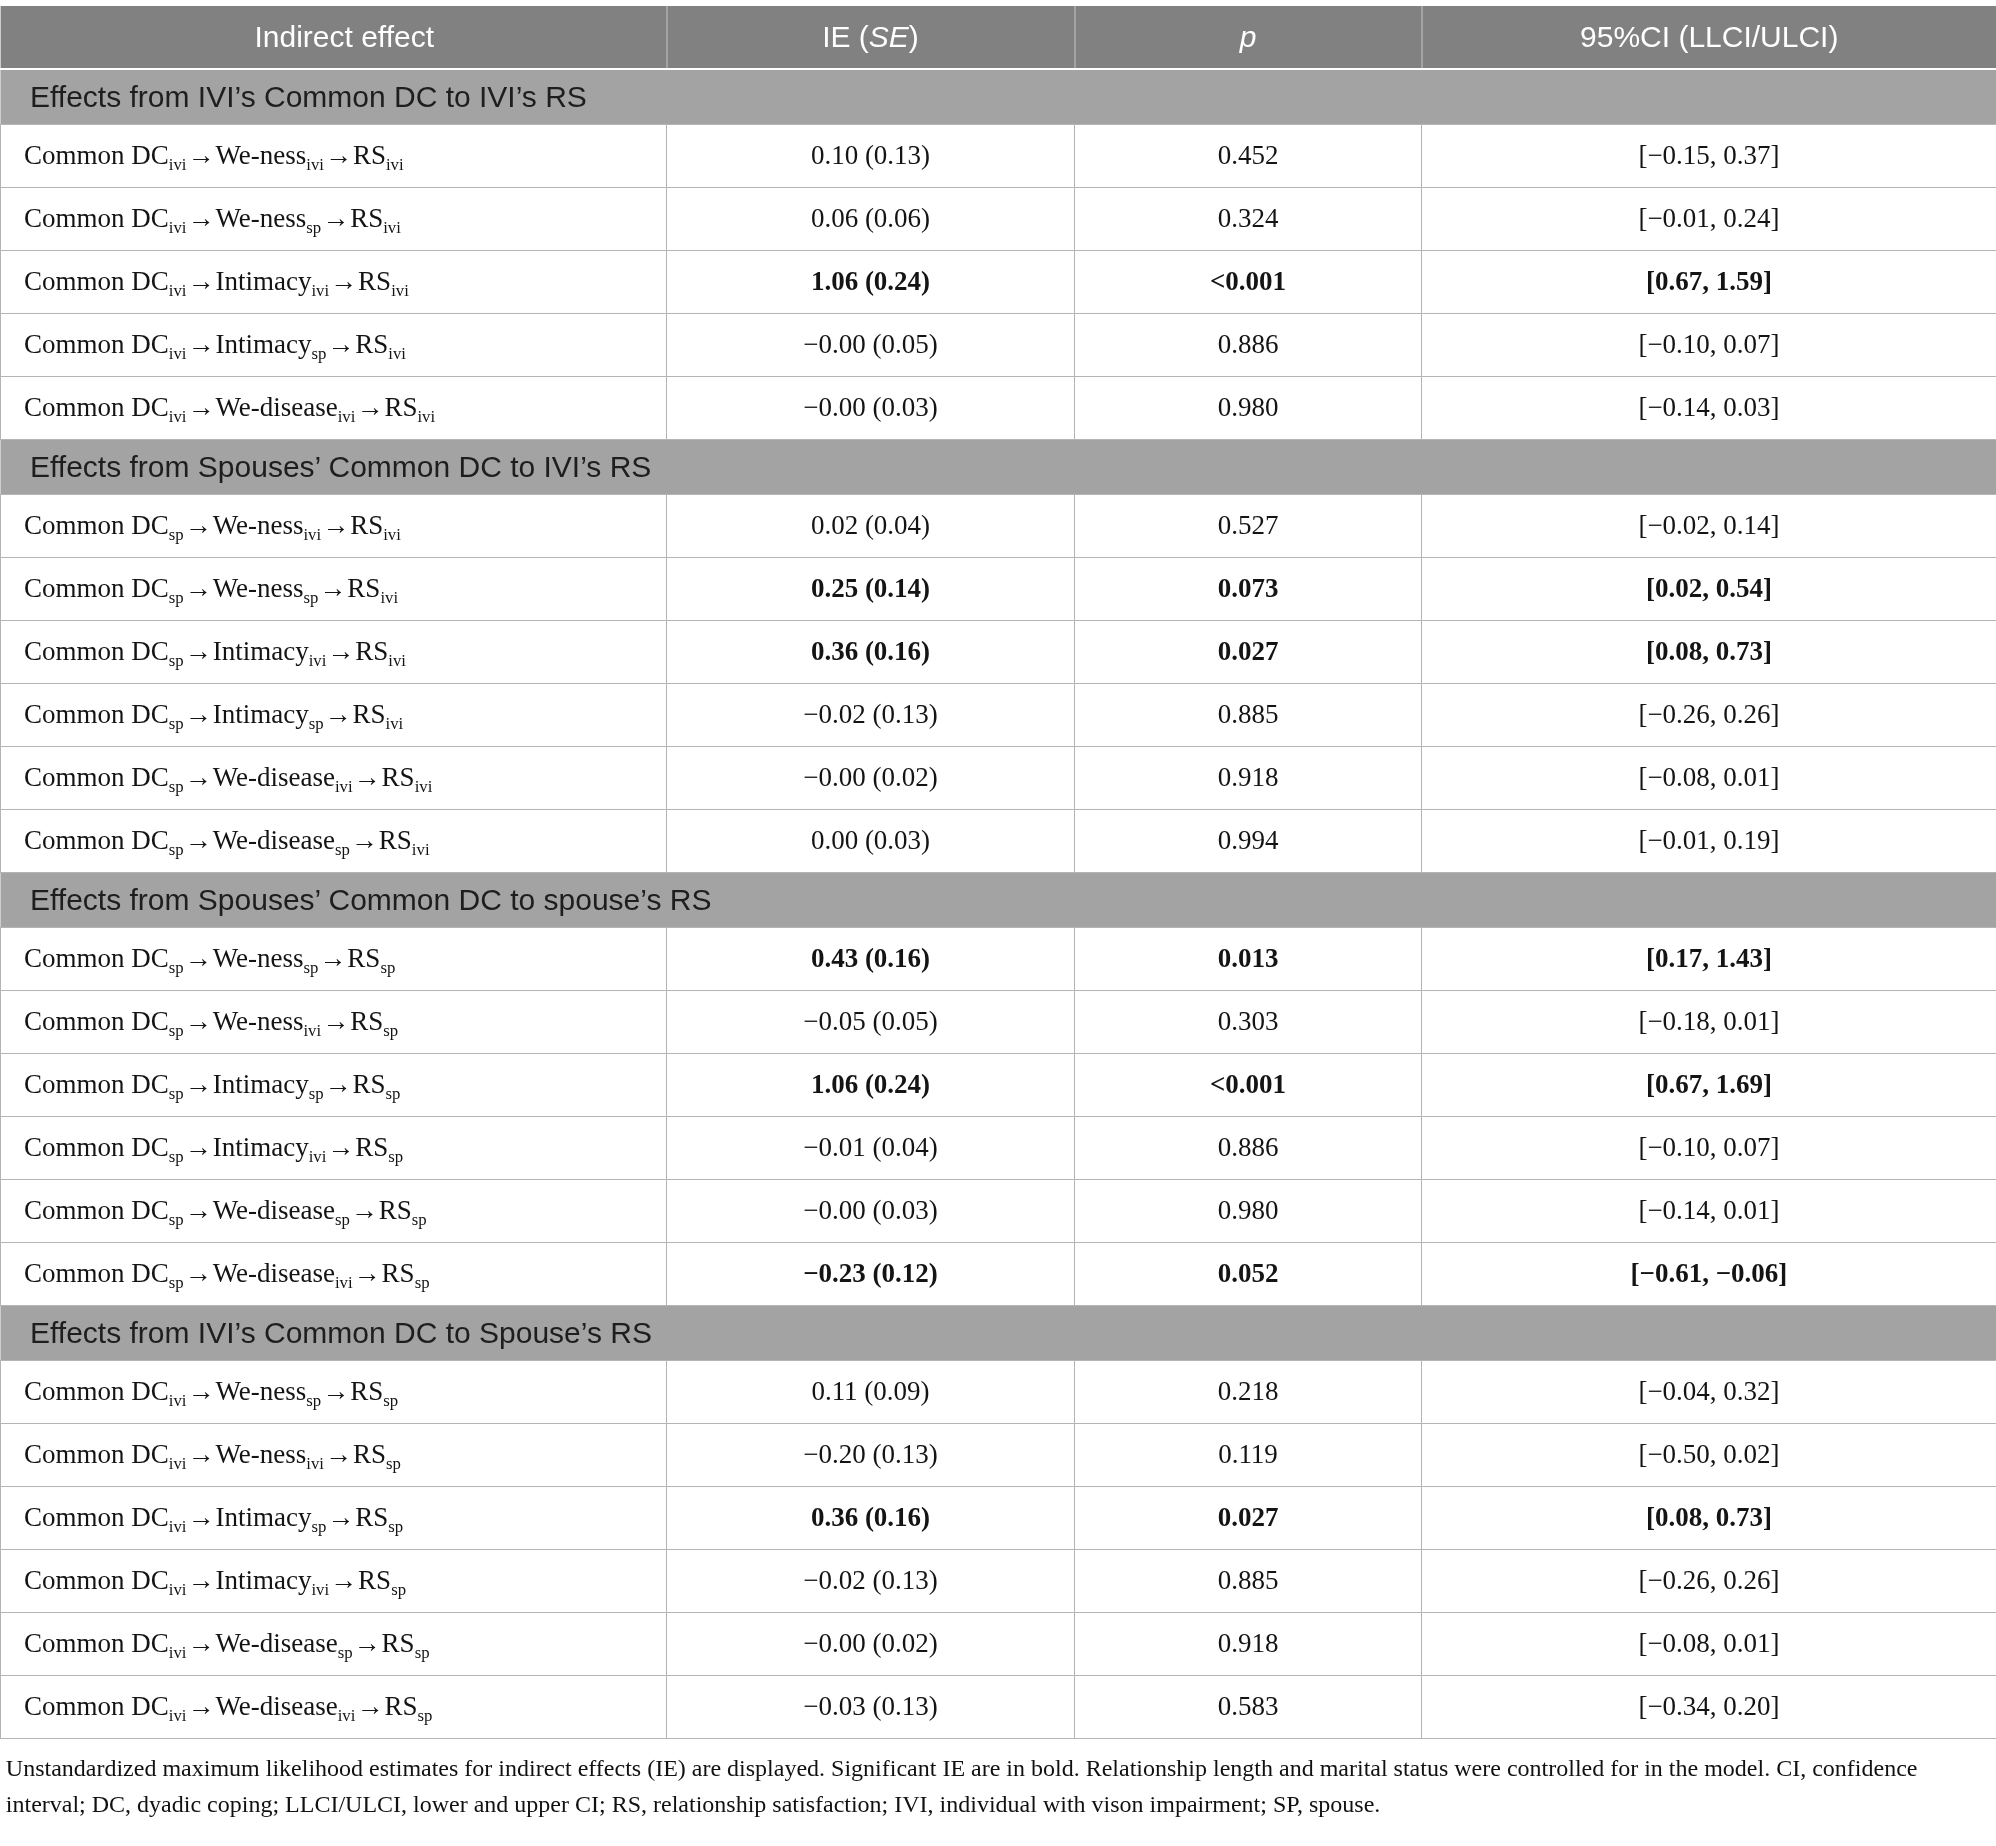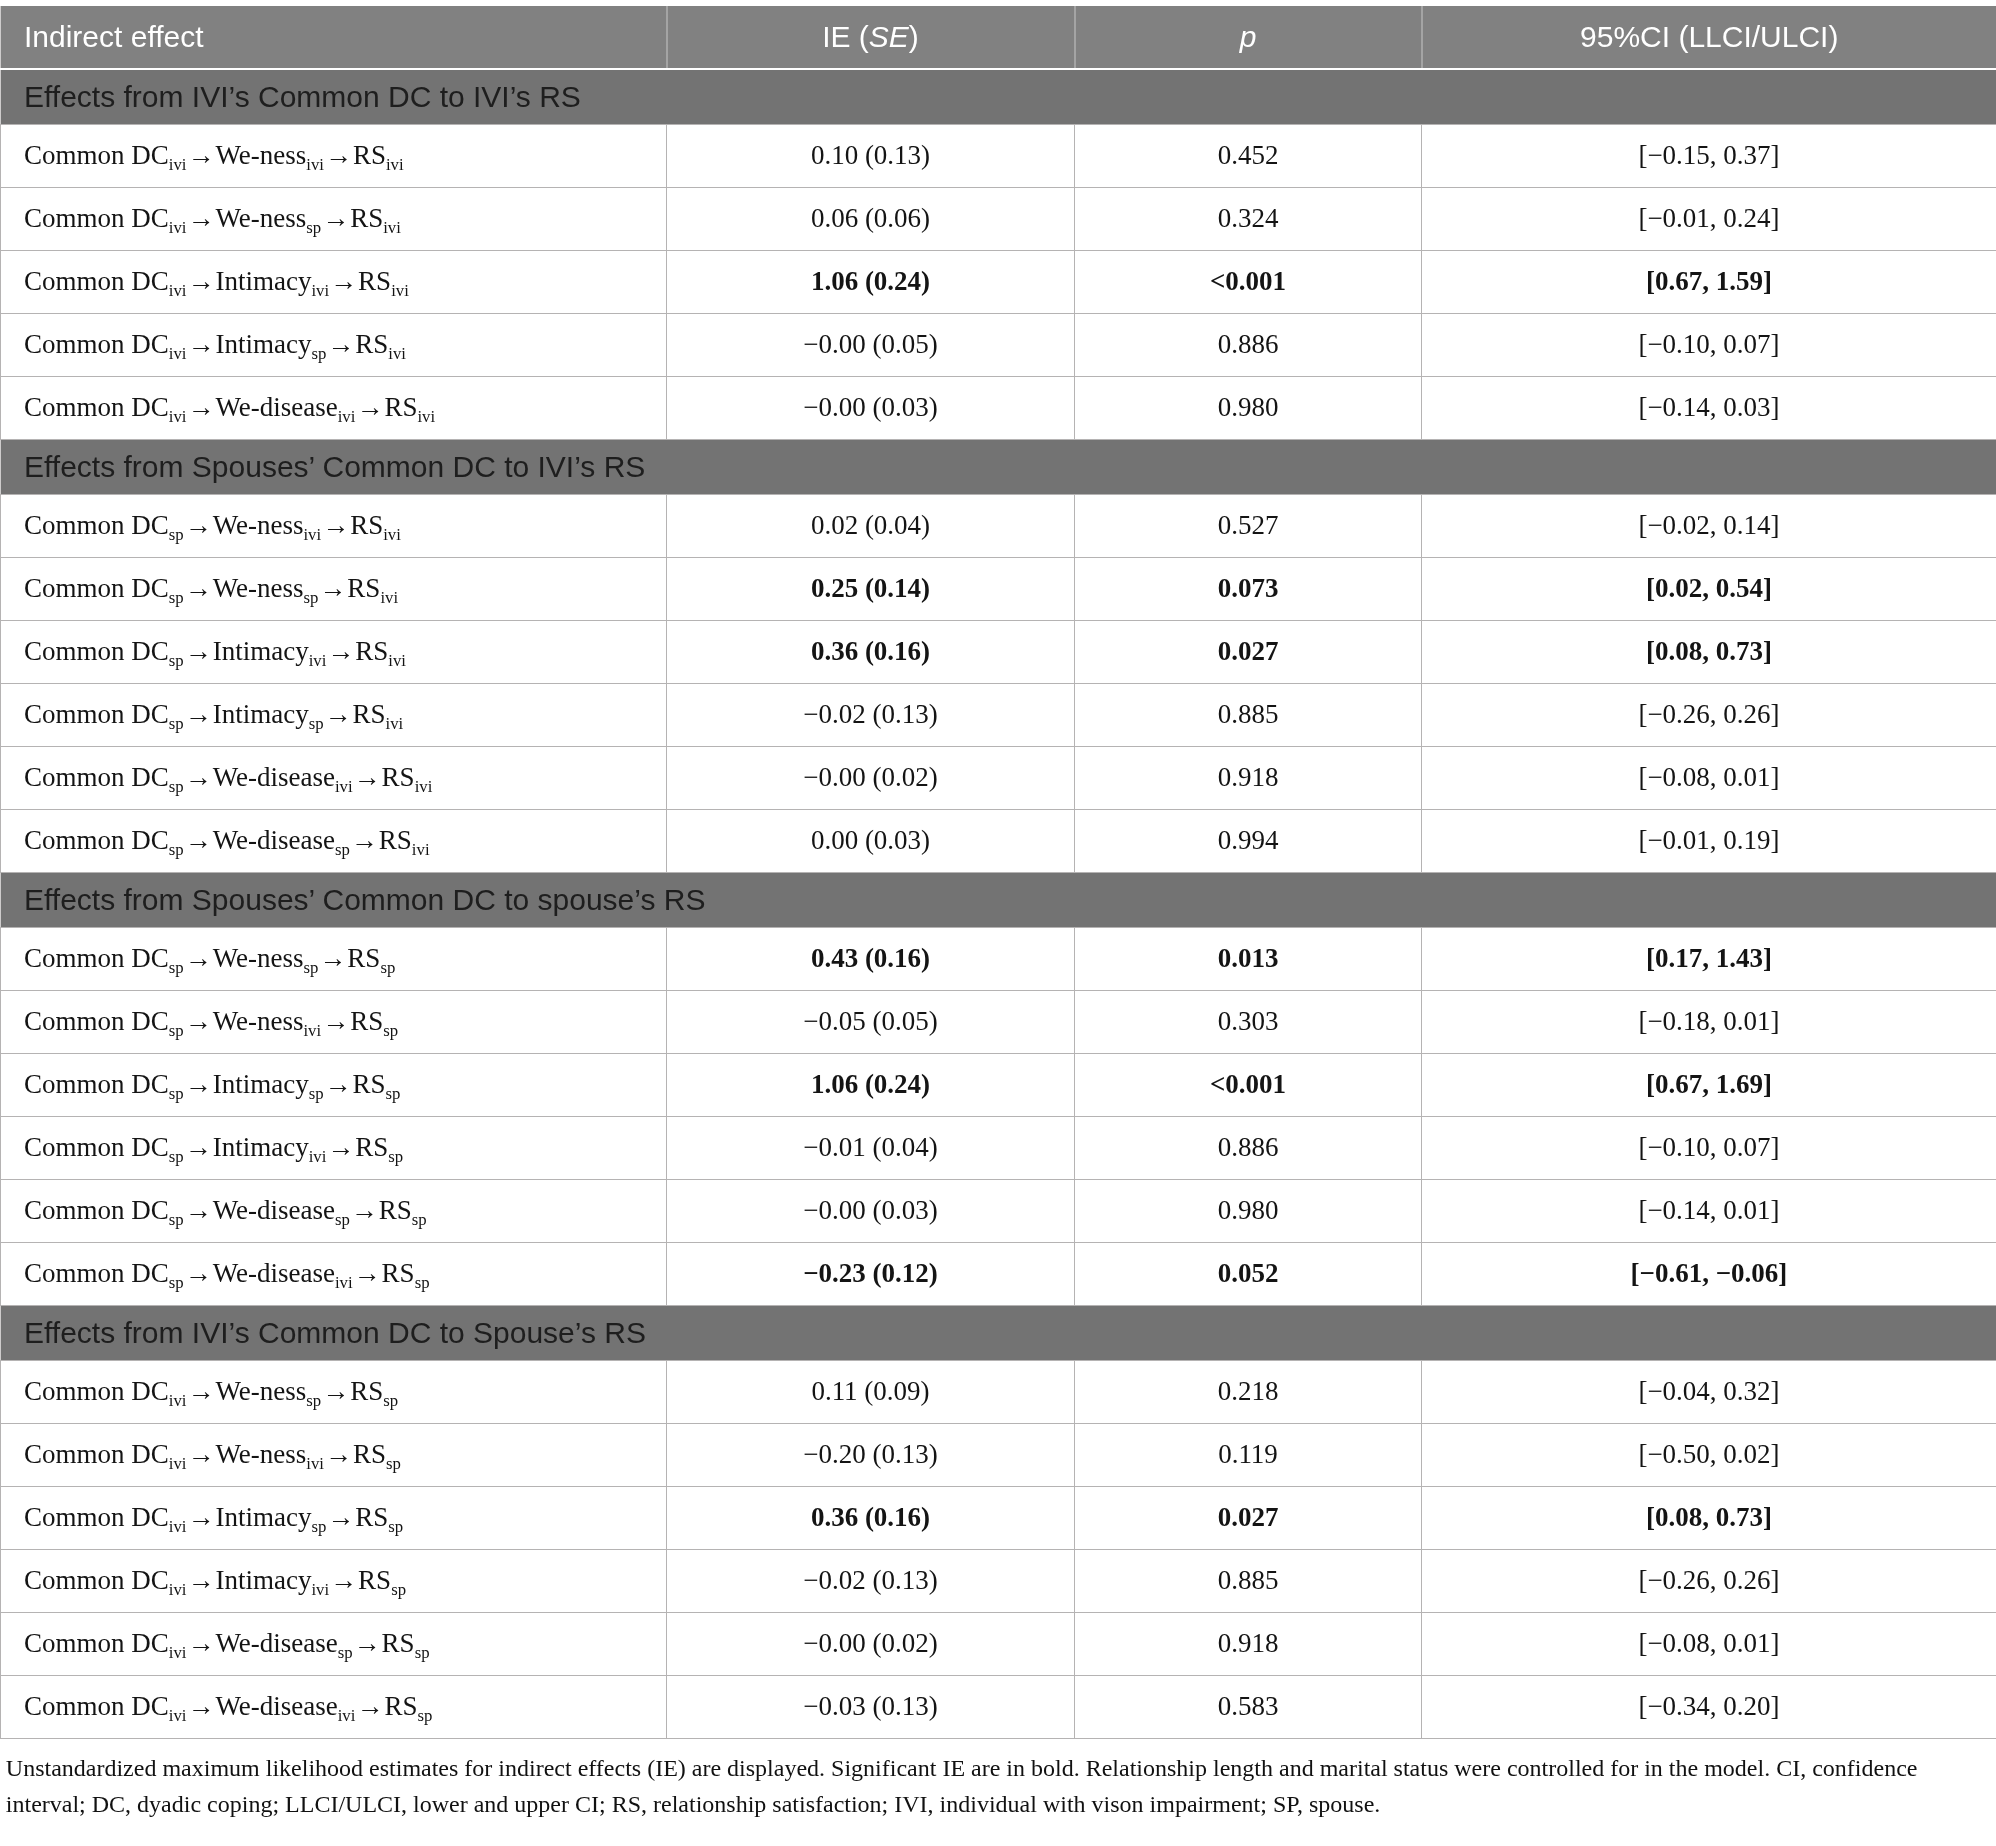--- a/index.html
+++ b/index.html
@@ -28,37 +28,37 @@
     color: #ffffff;
     font-family: "Liberation Sans", sans-serif;
     font-weight: 400;
     font-size: 30px;
     height: 60px;
     vertical-align: middle;
     text-align: center;
     border-bottom: 2.9px solid #ffffff;
   }
   thead th.first {
-    text-align: left;
+    text-align: center;
     padding-left: 23px;
   }
   thead th + th {
     border-left: 2.9px solid #a4a4a4;
   }
   thead th em { font-style: italic; margin-top: 36px; }
   
   tr.section-row td {
-    background: #737373;
+    background: #a3a3a3;
     color: #1e1e1e;
     font-family: "Liberation Sans", sans-serif;
     font-size: 30px;
     font-weight: 400;
     height: 52px;
     vertical-align: middle;
-    padding-left: 23px;
+    padding-left: 29px;
     border-top: 1.9px solid #b5b3b3;
     border-bottom: 1.9px solid #b5b3b3;
   }
   
   tr.data-row td {
     height: 60px;
     vertical-align: middle;
     font-size: 27px;
     border: 1.9px solid #b5b3b3;
     background: #ffffff;

